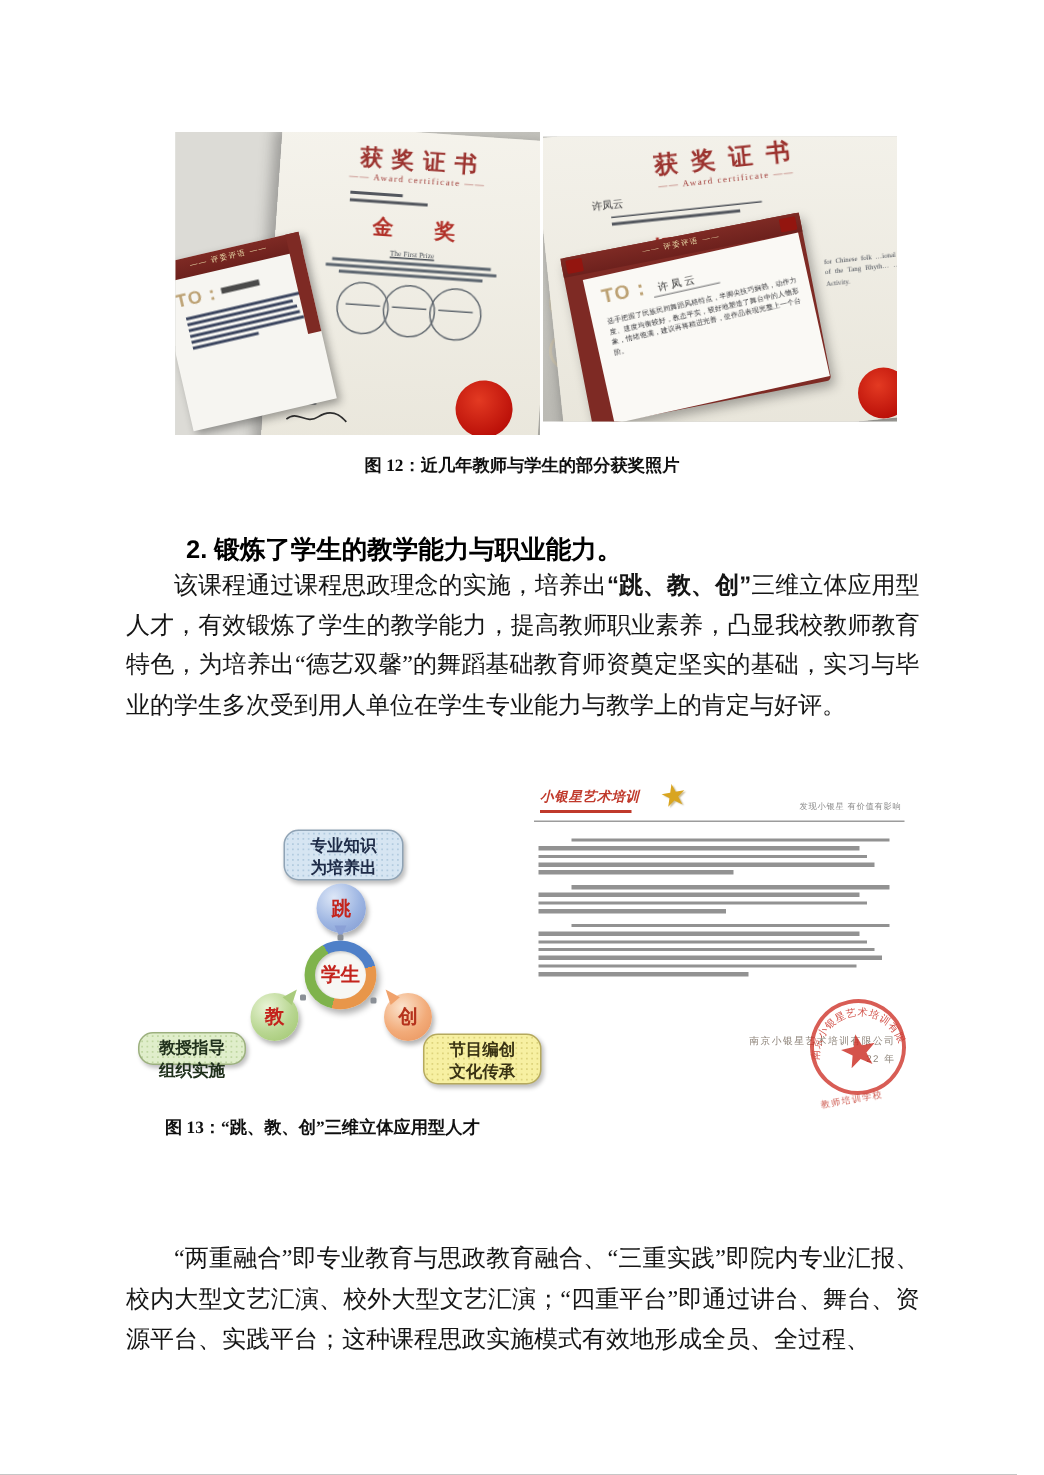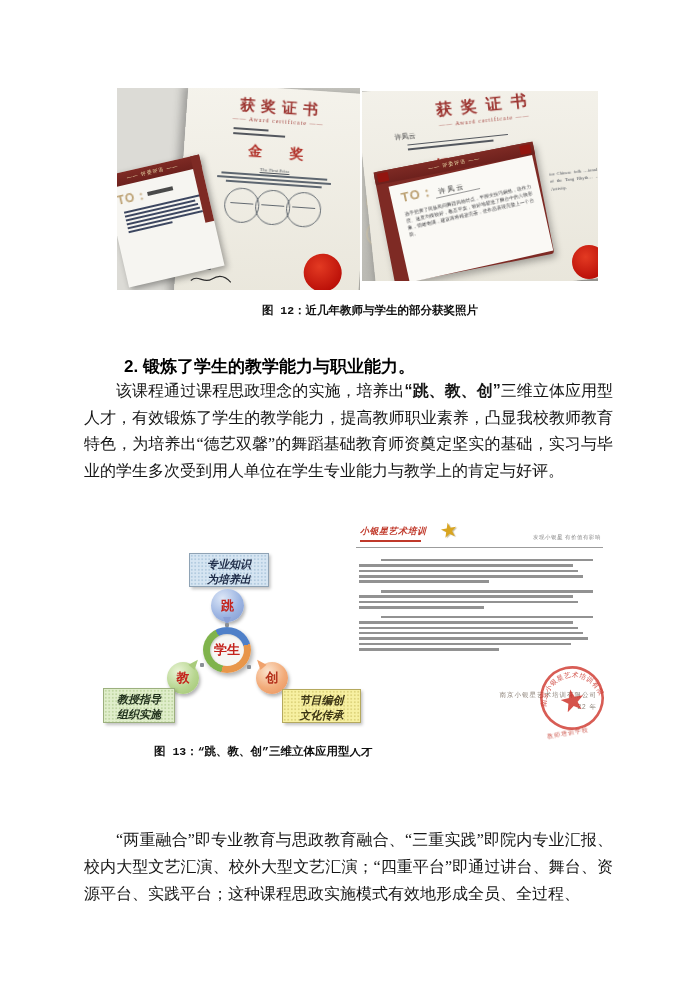--- a/index.html
+++ b/index.html
@@ -68,38 +68,38 @@
   .cardR .inner{position:absolute;left:12px;top:13px;right:3px;bottom:3px;background:#faf9f5;
          transform:rotate(-1.5deg);transform-origin:top right;padding:5px 8px 0 10px;box-sizing:border-box;}
   .to2{font-size:13px;font-weight:bold;color:#bca173;font-family:"Liberation Sans",sans-serif;letter-spacing:1px;filter:blur(.2px);}
   .to2 .nm{font-size:7px;color:#333;font-weight:normal;font-family:"Liberation Serif",serif;
          border-bottom:1px solid #999;padding:0 14px 1px 4px;letter-spacing:2px;}
   .comment{font-size:4.6px;color:#2f2f33;line-height:1.55;filter:blur(.28px);text-align:justify;margin-top:4px;}
   .circ-deco{position:absolute;left:4px;top:60px;z-index:1;opacity:.55;}
   .circ-deco div{width:22px;height:22px;border:2px solid #d6caac;border-radius:50%;margin:6px 0;}
 
   
-  .caption{position:absolute;font-family:Liberation Mono, monospace;font-weight:bold;font-size:11.5px;color:#101010;margin-left:44px;}
+  .caption{position:absolute;font-family:Liberation Serif, serif;font-weight:bold;font-size:11.5px;color:#101010;}
   #cap12{left:0;right:0;top:303px;text-align:center;}
   #cap13{left:110px;top:744px;} #cap14{left:372px;top:744px;}
   .hd{position:absolute;font-family:"Liberation Sans",sans-serif;font-weight:bold;font-size:17px;color:#000;}
   #h2a{left:124px;top:338px;} #h2b{left:84px;top:783px;}
   .bodyp{position:absolute;left:84px;width:529px;font-size:16px;line-height:26.5px;color:#151515;
          text-align:justify;text-indent:32px;}
   #p1{top:362px;} #p2{top:810px;line-height:27px;}
   .hei{font-family:"Liberation Sans",sans-serif;}
 
   
   .diagram{position:absolute;left:90px;top:515px;width:280px;height:215px;font-family:"Liberation Sans",sans-serif;z-index:2;}
-  .dbox{position:absolute;border-radius:0;text-align:center;font-weight:bold;font-size:11px;line-height:1.35;
+  .dbox{position:absolute;border-radius:10px;text-align:center;font-weight:bold;font-size:11px;line-height:1.35;
         color:#1e2b47;padding-top:3px;box-sizing:border-box;box-shadow:1.5px 2px 3px rgba(0,0,0,.25);
-        border:1px solid #9aa8b4;background-size:3.5px 3.5px;font-style:italic;}
+        border:1px solid #9aa8b4;background-size:3.5px 3.5px;}
   .dbox.t{left:99px;top:38px;width:80px;height:34px;background-color:#d6e5f2;
         background-image:radial-gradient(#b2cbdf .7px,transparent .8px);border-color:#8fa3b5;}
-  .dbox.l{left:13px;top:173px;width:72px;height:35px;background-color:#e0eecb;
+  .dbox.l{left:2px;top:173px;width:72px;height:22px;background-color:#e0eecb;
         background-image:radial-gradient(#c0d7a2 .7px,transparent .8px);border-color:#9cb07e;color:#20311c;}
   .dbox.r{left:192px;top:174px;width:79px;height:34px;background-color:#f7f0a2;
         background-image:radial-gradient(#ded47c .7px,transparent .8px);border-color:#b5a95e;color:#3a3314;}
   .bubble{position:absolute;border-radius:50%;display:flex;align-items:center;justify-content:center;
         font-weight:bold;font-size:13px;color:#c4231c;box-shadow:1.5px 2.5px 3.5px rgba(0,0,0,.3);}
   .b-top{left:121px;top:74px;width:33px;height:33px;background:radial-gradient(circle at 35% 28%,#dde7f7,#9db5e2 55%,#7e97cf);}
   .b-top::after{content:"";position:absolute;bottom:-8px;left:12px;border:4px solid transparent;border-top:9px solid #8aa0d6;}
   .b-left{left:77px;top:147px;width:32px;height:32px;background:radial-gradient(circle at 35% 30%,#e9f4d6,#b8d691 55%,#9ec46c);}
   .b-left::after{content:"";position:absolute;top:-7px;right:-1px;border:4px solid transparent;border-bottom:10px solid #a9cb7c;transform:rotate(40deg);}
   .b-right{left:166px;top:147px;width:32px;height:32px;background:radial-gradient(circle at 38% 30%,#fbe3cd,#f2ab79 55%,#e8915a);color:#b5321c;}

